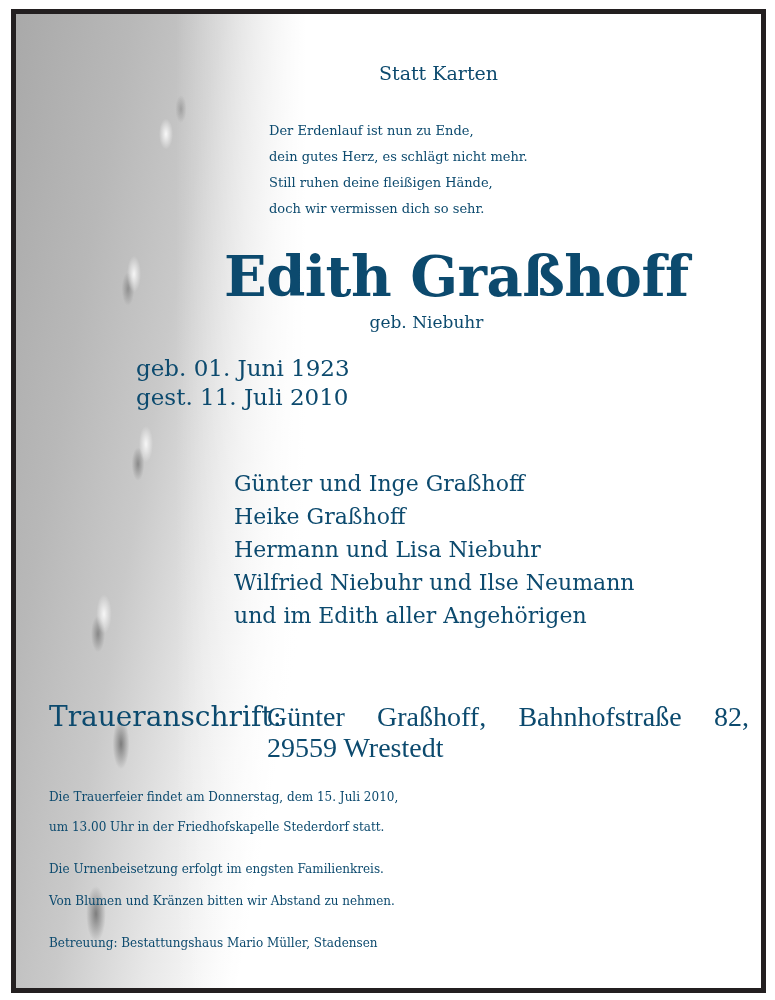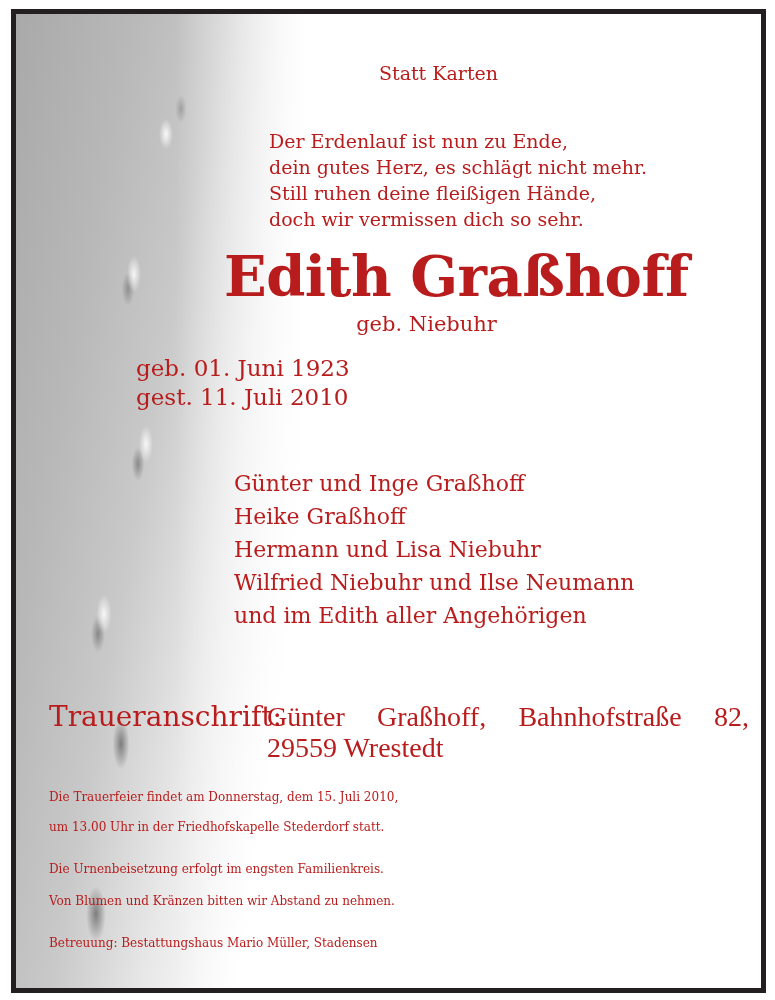--- a/index.html
+++ b/index.html
@@ -20,29 +20,29 @@
         radial-gradient(ellipse 11px 28px at 88px 600px, rgba(255,255,255,0.85), rgba(255,255,255,0) 70%),
         radial-gradient(ellipse 10px 26px at 82px 620px, rgba(60,60,60,0.45), rgba(0,0,0,0) 70%),
         radial-gradient(ellipse 12px 36px at 105px 730px, rgba(40,40,40,0.5), rgba(0,0,0,0) 70%),
         radial-gradient(ellipse 14px 40px at 80px 900px, rgba(40,40,40,0.5), rgba(0,0,0,0) 70%),
         linear-gradient(100deg, #a9a9a9 0%, #b8b8b8 25%, #c9c9c9 45%, #e8e8e8 65%, #ffffff 85%);
     }
     .sand::after {
       content: ""; position: absolute; left: 0; top: 0; right: 0; bottom: 0;
       background: linear-gradient(90deg, rgba(255,255,255,0) 55%, #ffffff 100%);
     }
-    .content { position: absolute; left: 0; top: 0; width: 100%; height: 100%; color: #b91c1c; }
+    .content { position: absolute; left: 0; top: 0; width: 100%; height: 100%; color: #0c4a6e; }
     .serif { font-family: "DejaVu Serif", "Liberation Serif", serif; }
     .statt { position: absolute; left: 363px; top: 48px; font-size: 19px; }
-    .poem { position: absolute; left: 253px; top: 114px; font-size: 19px; line-height: 26px; }
+    .poem { position: absolute; left: 253px; top: 104px; font-size: 13px; line-height: 26px; }
     .name {
       position: absolute; left: 208px; top: 232px; font-size: 56px; font-weight: bold;
       letter-spacing: -0.5px; line-height: 60px;
     }
-    .nee { position: absolute; left: 0; width: 745px; top: 298px; text-align: center; font-size: 21px; padding-left: 76px; box-sizing: border-box; }
+    .nee { position: absolute; left: 0; width: 745px; top: 298px; text-align: center; font-size: 17px; padding-left: 76px; box-sizing: border-box; }
     .dates { position: absolute; left: 0; width: 745px; top: 340px; text-align: left; font-size: 23px; line-height: 29px; padding-left: 120px; box-sizing: border-box; }
     .family { position: absolute; left: 218px; top: 453px; font-size: 22px; line-height: 33px; }
     .family .intro { font-weight: normal; }
     .family .member { font-weight: normal; }
     .addr { position: absolute; left: 33px; top: 687px; font-size: 28px; line-height: 31px; width: 700px; }
     .addr .lbl { display: inline-block; width: 218px; }
     .addr .line1 { display: flex; justify-content: space-between; width: 482px; }
     .addr-row { display: flex; }
     .addr-val { display: flex; flex-direction: column; font-family: Liberation Serif, serif; }
     .info { position: absolute; left: 33px; font-size: 12px; line-height: 30px; width: 700px; }

